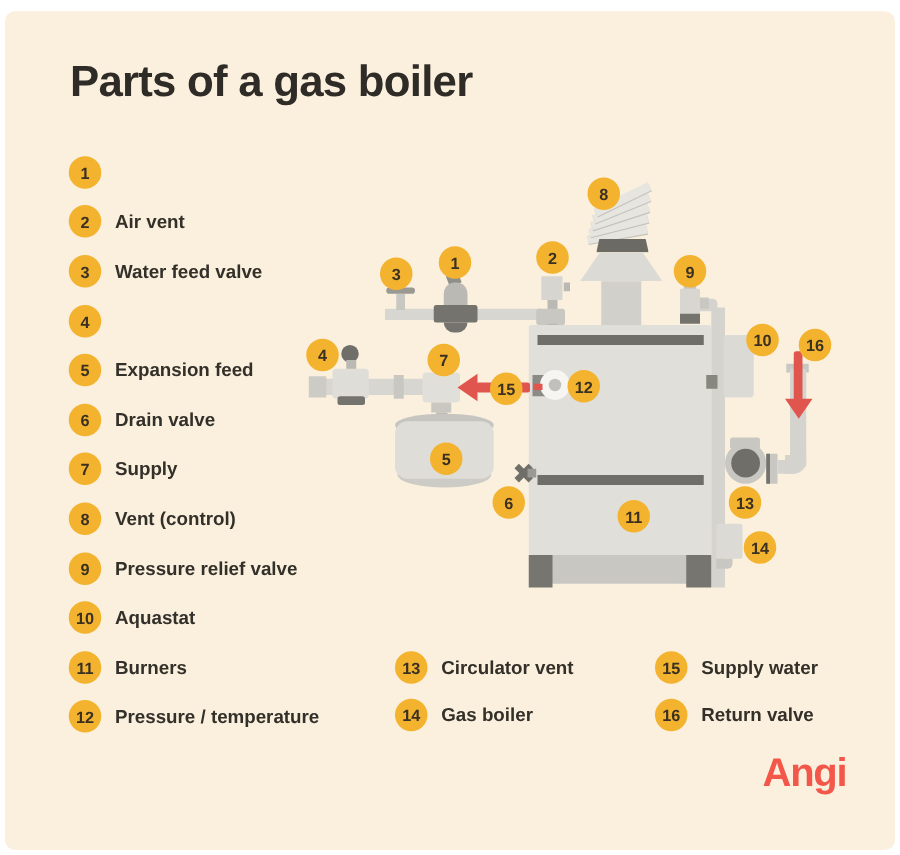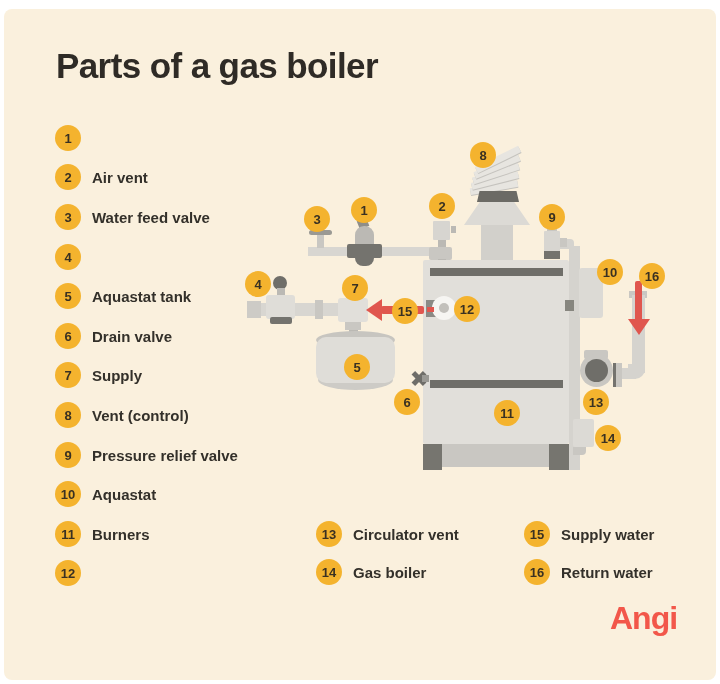--- a/index.html
+++ b/index.html
@@ -59,21 +59,21 @@
   </div>
   <div class="legend-row" style="top:204px">
     <span class="badge">3</span>
     <span class="legend-label">Water feed valve</span>
   </div>
   <div class="legend-row" style="top:244px">
     <span class="badge">4</span>
   </div>
   <div class="legend-row" style="top:283px">
     <span class="badge">5</span>
-    <span class="legend-label">Aquastat tank</span>
+    <span class="legend-label">Expansion feed</span>
   </div>
   <div class="legend-row" style="top:323px">
     <span class="badge">6</span>
     <span class="legend-label">Drain valve</span>
   </div>
   <div class="legend-row" style="top:362px">
     <span class="badge">7</span>
     <span class="legend-label">Supply</span>
   </div>
   <div class="legend-row" style="top:402px">
@@ -87,39 +87,40 @@
   <div class="legend-row" style="top:481px">
     <span class="badge">10</span>
     <span class="legend-label">Aquastat</span>
   </div>
   <div class="legend-row" style="top:521px">
     <span class="badge">11</span>
     <span class="legend-label">Burners</span>
   </div>
   <div class="legend-row" style="top:560px">
     <span class="badge">12</span>
+    <span class="legend-label">Pressure / temperature</span>
   </div>
 </div>
 
 <div>
   <div class="legend-row" style="left:316px;top:521px">
     <span class="badge">13</span>
     <span class="legend-label">Circulator vent</span>
   </div>
   <div class="legend-row" style="left:316px;top:559px">
     <span class="badge">14</span>
     <span class="legend-label">Gas boiler</span>
   </div>
   <div class="legend-row" style="left:524px;top:521px">
     <span class="badge">15</span>
     <span class="legend-label">Supply water</span>
   </div>
   <div class="legend-row" style="left:524px;top:559px">
     <span class="badge">16</span>
-    <span class="legend-label">Return water</span>
+    <span class="legend-label">Return valve</span>
   </div>
 </div>
 
 <div>
 
   <div class="shape" style="left:308px;top:247px;width:126px;height:9px;background:var(--g-pipe)"></div>
 
   <div>
     <div class="shape" style="left:317px;top:235px;width:7px;height:13px;background:var(--g-fit)"></div>
     <div class="shape" style="left:309px;top:230px;width:23px;height:5px;background:#9A9994;border-radius:3px"></div>

